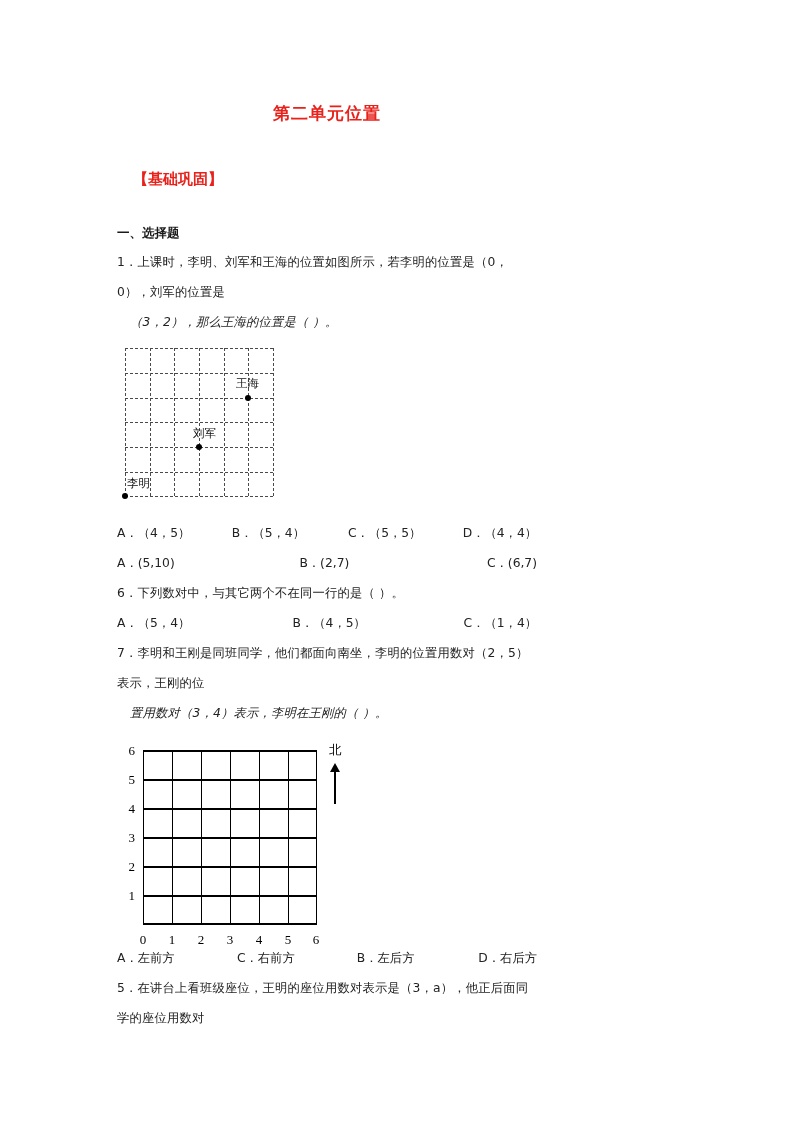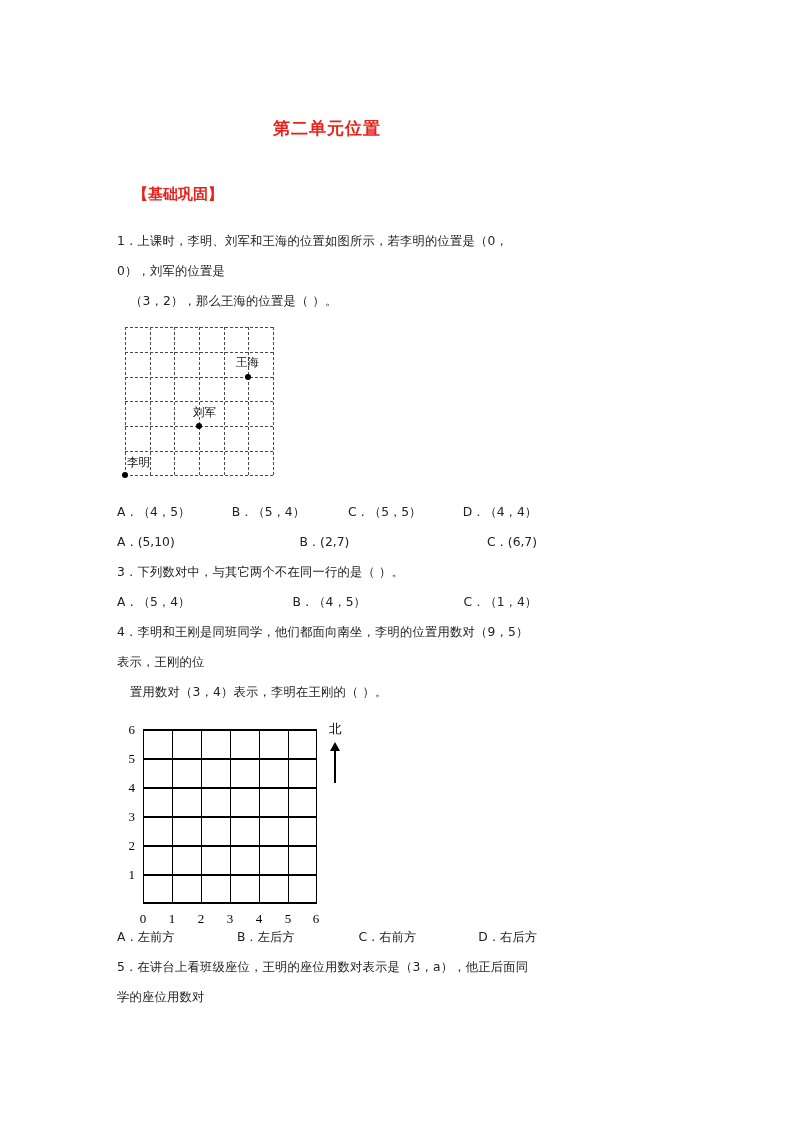--- a/index.html
+++ b/index.html
@@ -14,21 +14,21 @@
     font-family: "Liberation Serif", "DejaVu Serif", serif;
     color: #000000;
     position: relative;
     overflow: hidden;
   }
   .page {
     position: relative;
     width: 650px;
     height: 1122px;
     box-sizing: border-box;
-    padding: 15px 113px 0 117px;
+    padding: 0 113px 0 117px;
   }
 
   
   .doc-title {
     color: #e8211a;
     font-family: "DejaVu Sans", "Liberation Sans", sans-serif;
     font-weight: bold;
     font-size: 17px;
     text-align: center;
     letter-spacing: 1px;
@@ -68,21 +68,21 @@
   
   .q-text {
     font-family: "DejaVu Sans", "Liberation Sans", sans-serif;
     font-size: 12.3px;
     color: #222222;
     line-height: 30px;
     margin: 0;
     letter-spacing: 0.2px;
   }
   .q-text.first-line { padding-top: 7px; }
-  .q-indent { padding-left: 13px; }
+  .q-indent { padding-left: 13px; font-style: italic; }
 
   .options {
     font-family: "DejaVu Sans", "Liberation Sans", sans-serif;
     font-size: 12.3px;
     color: #222222;
     line-height: 30px;
     margin: 0;
     display: flex;
     white-space: pre;
   }
@@ -203,20 +203,21 @@
     border-bottom: 9px solid #000;
   }
 </style>
 </head>
 <body>
 
 <div class="page">
 
   <h1 class="doc-title">第二单元位置</h1>
   <h3 class="section-title">【基础巩固】</h3>
+  <h4 class="group-title">一、选择题</h4>
 
   <p class="q-text first-line">1．上课时，李明、刘军和王海的位置如图所示，若李明的位置是（0，0），刘军的位置是</p>
   <p class="q-text q-indent">（3，2），那么王海的位置是（        ）。</p>
 
   <div class="fig1-wrap">
     <div class="fig1">
       <div class="gline h" style="top:0px"></div>
       <div class="gline h" style="top:24.6px"></div>
       <div class="gline h" style="top:49.3px"></div>
       <div class="gline h" style="top:74px"></div>
@@ -249,28 +250,28 @@
     <span class="opt opt-c">C．（5，5）</span>
     <span class="opt opt-d">D．（4，4）</span>
   </div>
 
   <div class="options wide3">
     <span class="opt opt-a">A．(5,10)</span>
     <span class="opt opt-b">B．(2,7)</span>
     <span class="opt">C．(6,7)</span>
   </div>
 
-  <p class="q-text">3．下列数对中，与其它两个不在同一行的是（        ）。</p>
+  <p class="q-text">6．下列数对中，与其它两个不在同一行的是（        ）。</p>
   <div class="options q3">
     <span class="opt opt-a">A．（5，4）</span>
     <span class="opt opt-b">B．（4，5）</span>
     <span class="opt">C．（1，4）</span>
   </div>
 
-  <p class="q-text">4．李明和王刚是同班同学，他们都面向南坐，李明的位置用数对（9，5）表示，王刚的位</p>
+  <p class="q-text">7．李明和王刚是同班同学，他们都面向南坐，李明的位置用数对（2，5）表示，王刚的位</p>
   <p class="q-text q-indent">置用数对（3，4）表示，李明在王刚的（        ）。</p>
 
   <div class="fig2-wrap">
     <div class="fig2">
       <div class="sline sh" style="top:0px"></div>
       <div class="sline sh" style="top:29px"></div>
       <div class="sline sh" style="top:58px"></div>
       <div class="sline sh" style="top:87px"></div>
       <div class="sline sh" style="top:116px"></div>
       <div class="sline sh" style="top:145px"></div>
@@ -302,20 +303,20 @@
       <div class="north-label" style="left:186px; top:-6px">北</div>
       <div class="north-arrow" style="left:191px; top:14px">
         <div class="head"></div>
         <div class="shaft"></div>
       </div>
     </div>
   </div>
 
   <div class="options">
     <span class="opt opt-a">A．左前方</span>
+    <span class="opt opt-c">C．右前方</span>
     <span class="opt opt-b">B．左后方</span>
-    <span class="opt opt-c">C．右前方</span>
     <span class="opt">D．右后方</span>
   </div>
 
   <p class="q-text">5．在讲台上看班级座位，王明的座位用数对表示是（3，a），他正后面同学的座位用数对</p>
 
 </div>
 
 </body></html>

